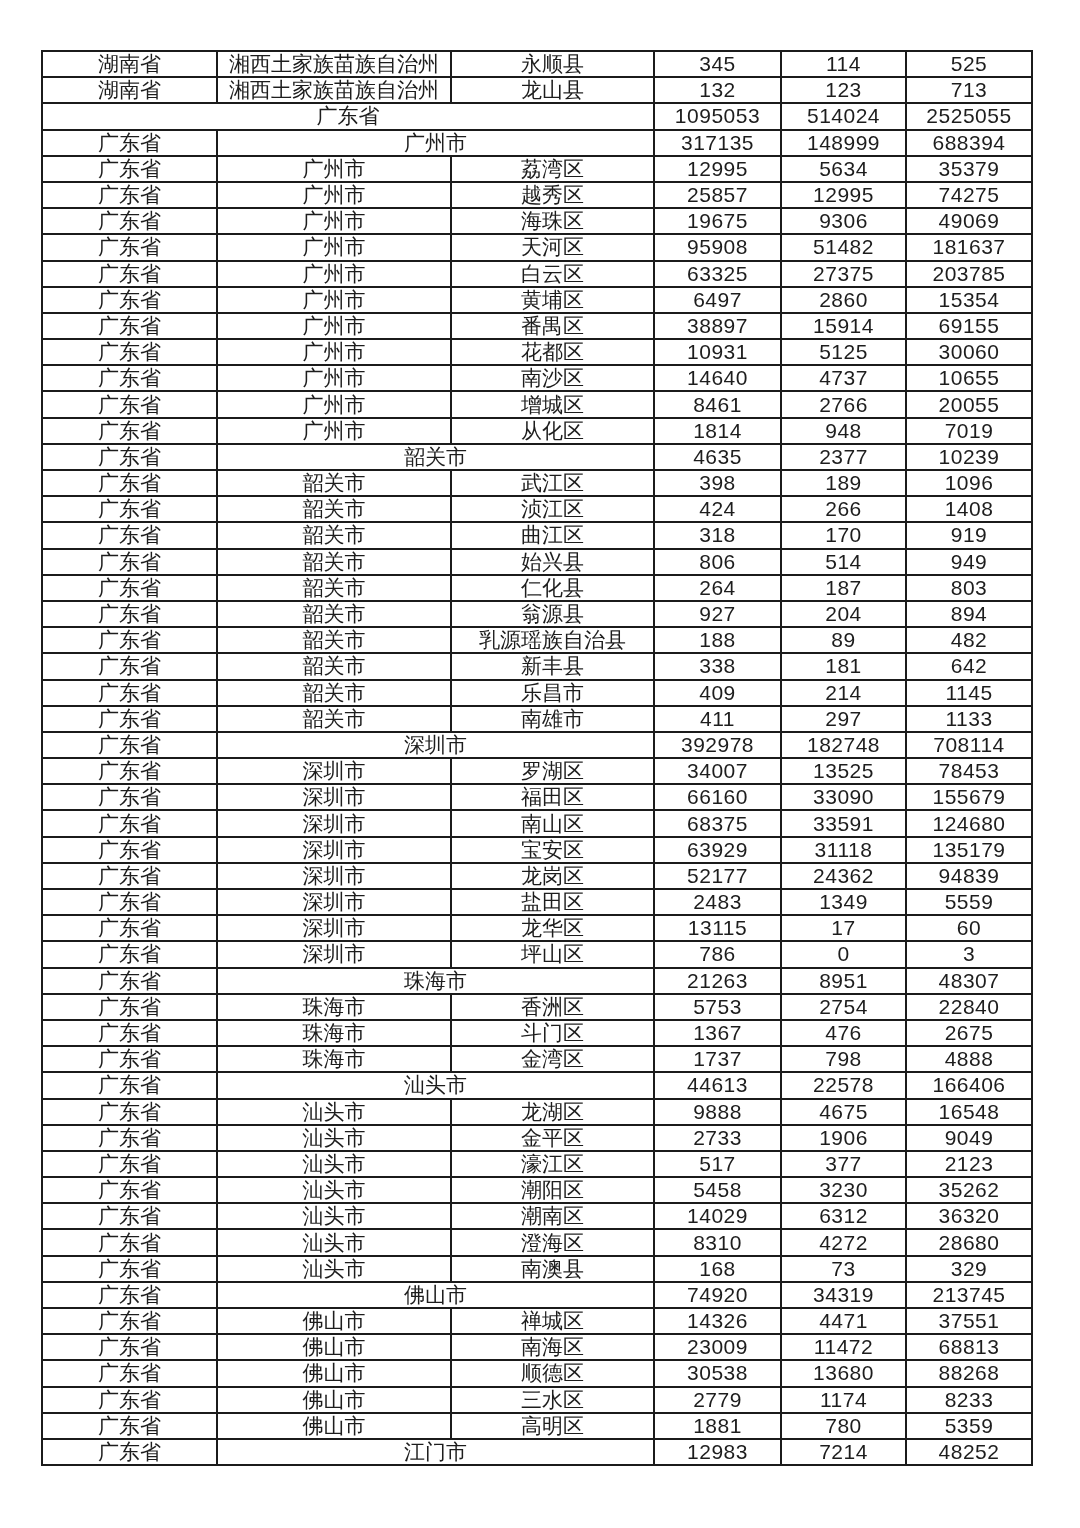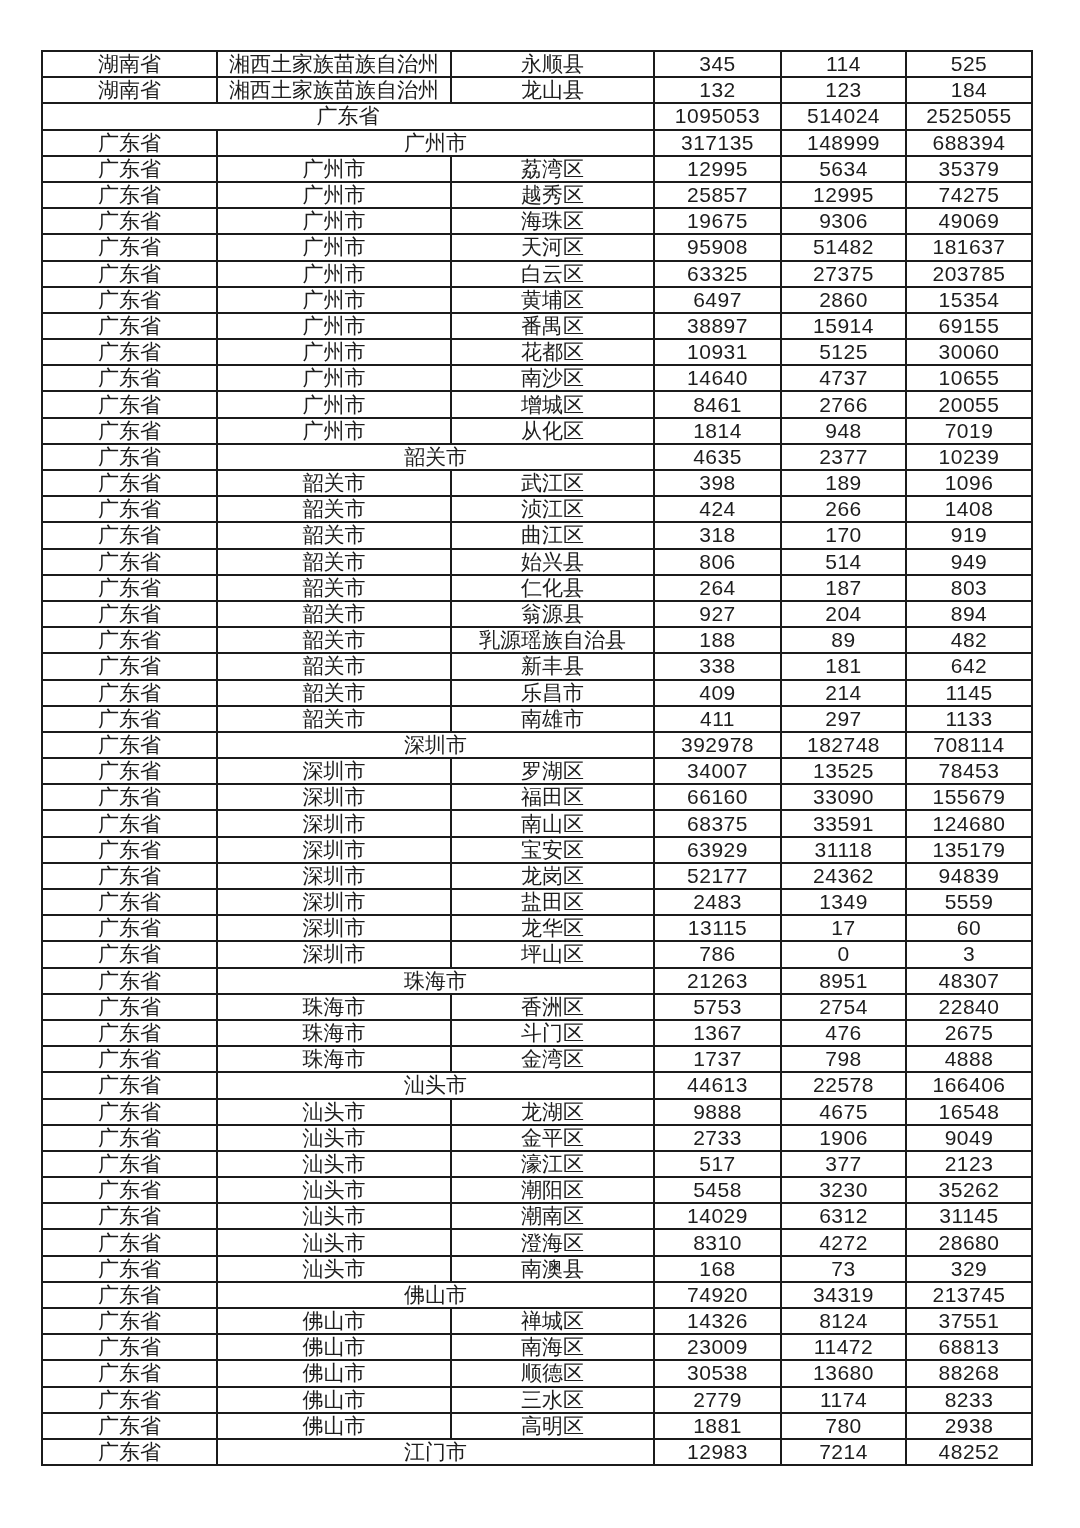--- a/index.html
+++ b/index.html
@@ -62,21 +62,21 @@
           <td class="num">345</td>
           <td class="num">114</td>
           <td class="num">525</td>
         </tr>
         <tr>
           <td>湖南省</td>
           <td>湘西土家族苗族自治州</td>
           <td>龙山县</td>
           <td class="num">132</td>
           <td class="num">123</td>
-          <td class="num">184</td>
+          <td class="num">713</td>
         </tr>
         <tr>
           <td colspan="3">广东省</td>
           <td class="num">1095053</td>
           <td class="num">514024</td>
           <td class="num">2525055</td>
         </tr>
         <tr>
           <td>广东省</td>
           <td colspan="2">广州市</td>
@@ -399,21 +399,21 @@
           <td class="num">5458</td>
           <td class="num">3230</td>
           <td class="num">35262</td>
         </tr>
         <tr>
           <td>广东省</td>
           <td>汕头市</td>
           <td>潮南区</td>
           <td class="num">14029</td>
           <td class="num">6312</td>
-          <td class="num">31145</td>
+          <td class="num">36320</td>
         </tr>
         <tr>
           <td>广东省</td>
           <td>汕头市</td>
           <td>澄海区</td>
           <td class="num">8310</td>
           <td class="num">4272</td>
           <td class="num">28680</td>
         </tr>
         <tr>
@@ -429,21 +429,21 @@
           <td colspan="2">佛山市</td>
           <td class="num">74920</td>
           <td class="num">34319</td>
           <td class="num">213745</td>
         </tr>
         <tr>
           <td>广东省</td>
           <td>佛山市</td>
           <td>禅城区</td>
           <td class="num">14326</td>
-          <td class="num">8124</td>
+          <td class="num">4471</td>
           <td class="num">37551</td>
         </tr>
         <tr>
           <td>广东省</td>
           <td>佛山市</td>
           <td>南海区</td>
           <td class="num">23009</td>
           <td class="num">11472</td>
           <td class="num">68813</td>
         </tr>
@@ -462,21 +462,21 @@
           <td class="num">2779</td>
           <td class="num">1174</td>
           <td class="num">8233</td>
         </tr>
         <tr>
           <td>广东省</td>
           <td>佛山市</td>
           <td>高明区</td>
           <td class="num">1881</td>
           <td class="num">780</td>
-          <td class="num">2938</td>
+          <td class="num">5359</td>
         </tr>
         <tr>
           <td>广东省</td>
           <td colspan="2">江门市</td>
           <td class="num">12983</td>
           <td class="num">7214</td>
           <td class="num">48252</td>
         </tr>
       </tbody>
   </table>

